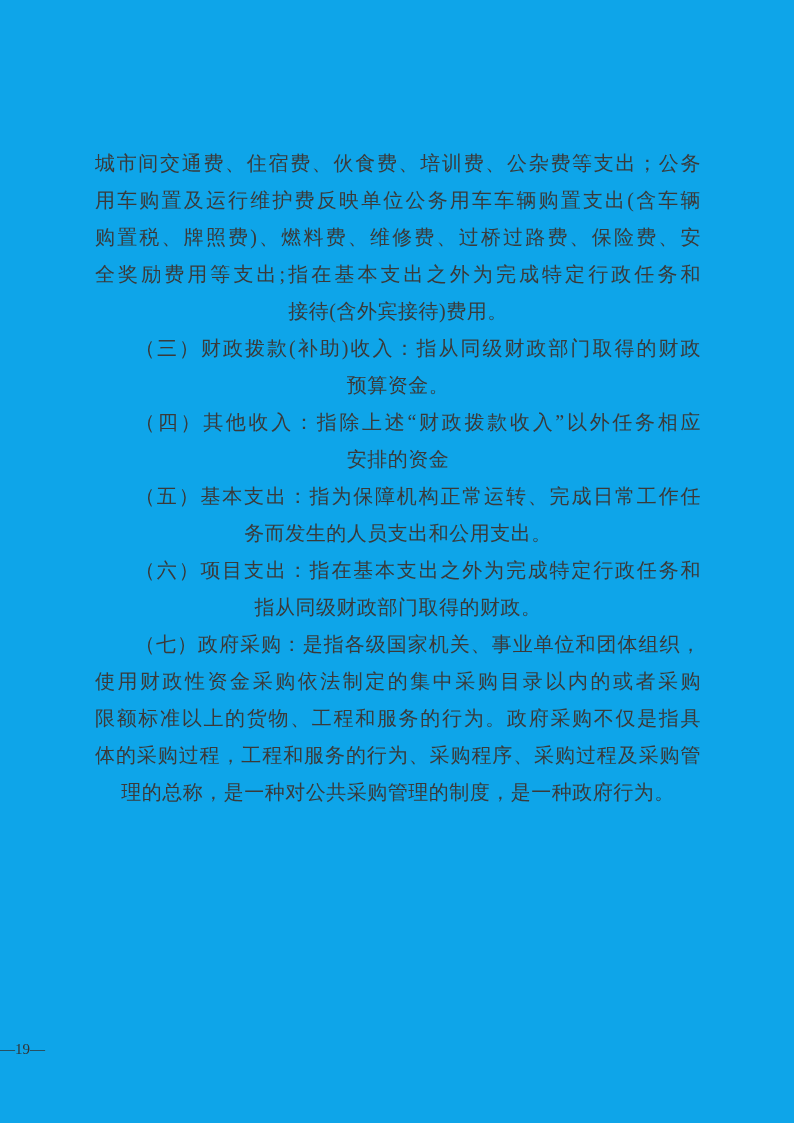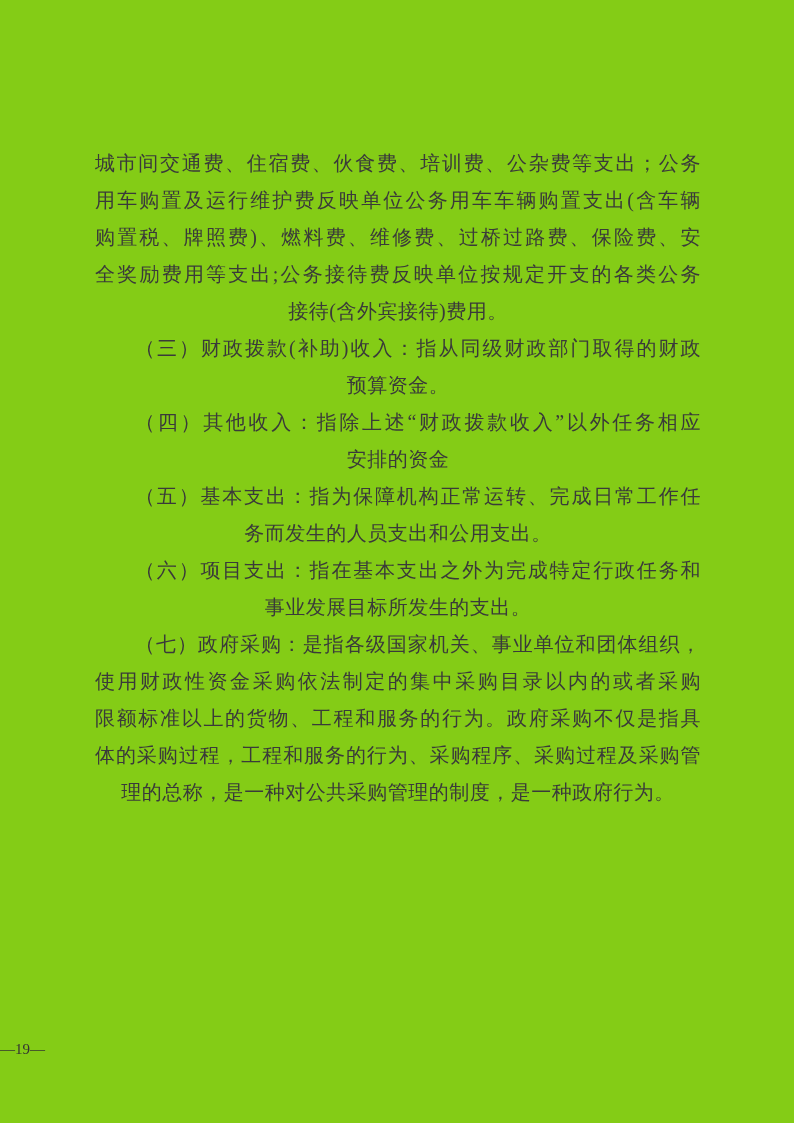--- a/index.html
+++ b/index.html
@@ -4,21 +4,21 @@
 <style>
   html, body {
     margin: 0;
     padding: 0;
     background: #ffffff;
   }
   .page {
     position: relative;
     width: 794px;
     height: 1123px;
-    background: #84cc16;
+    background: #0ea5e9;
     overflow: hidden;
     font-family: "Liberation Serif", "DejaVu Serif", serif;
     color: #3a3a3a;
   }
   .content {
     position: absolute;
     left: 95px;
     top: 145px;
     width: 606px;
   }
@@ -57,38 +57,38 @@
 </style>
 </head>
 <body>
 
 <div class="page">
   <div class="content">
       <div class="para">
         <div class="line fill">城市间交通费、住宿费、伙食费、培训费、公杂费等支出；公务</div>
         <div class="line fill">用车购置及运行维护费反映单位公务用车车辆购置支出(含车辆</div>
         <div class="line fill">购置税、牌照费)、燃料费、维修费、过桥过路费、保险费、安</div>
-        <div class="line fill">全奖励费用等支出;公务接待费反映单位按规定开支的各类公务</div>
+        <div class="line fill">全奖励费用等支出;指在基本支出之外为完成特定行政任务和</div>
         <div class="line">接待(含外宾接待)费用。</div>
       </div>
       <div class="para">
         <div class="line fill first">（三）财政拨款(补助)收入：指从同级财政部门取得的财政</div>
         <div class="line">预算资金。</div>
       </div>
       <div class="para">
         <div class="line fill first">（四）其他收入：指除上述“财政拨款收入”以外任务相应</div>
         <div class="line">安排的资金</div>
       </div>
       <div class="para">
         <div class="line fill first">（五）基本支出：指为保障机构正常运转、完成日常工作任</div>
         <div class="line">务而发生的人员支出和公用支出。</div>
       </div>
       <div class="para">
         <div class="line fill first">（六）项目支出：指在基本支出之外为完成特定行政任务和</div>
-        <div class="line">事业发展目标所发生的支出。</div>
+        <div class="line">指从同级财政部门取得的财政。</div>
       </div>
       <div class="para">
         <div class="line fill first">（七）政府采购：是指各级国家机关、事业单位和团体组织，</div>
         <div class="line fill">使用财政性资金采购依法制定的集中采购目录以内的或者采购</div>
         <div class="line fill">限额标准以上的货物、工程和服务的行为。政府采购不仅是指具</div>
         <div class="line fill">体的采购过程，工程和服务的行为、采购程序、采购过程及采购管</div>
         <div class="line">理的总称，是一种对公共采购管理的制度，是一种政府行为。</div>
       </div>
     </div>
   <div class="footer">

